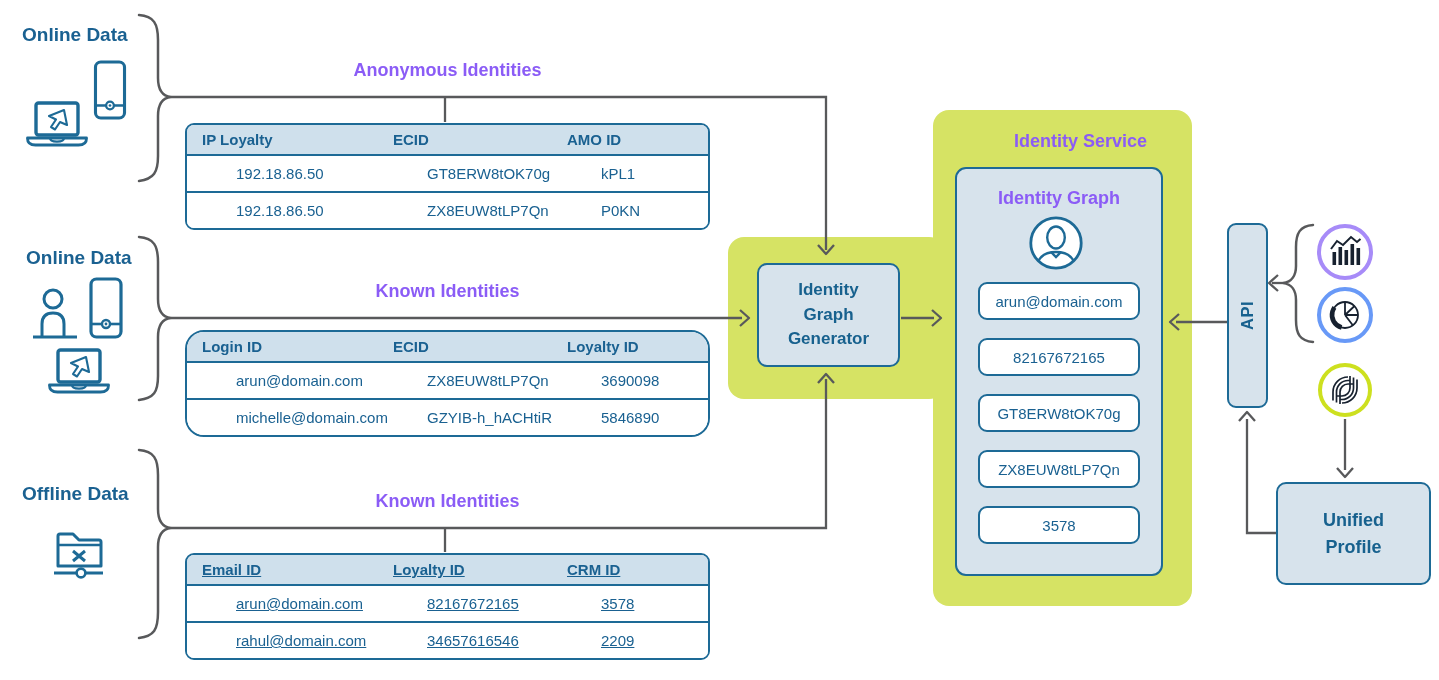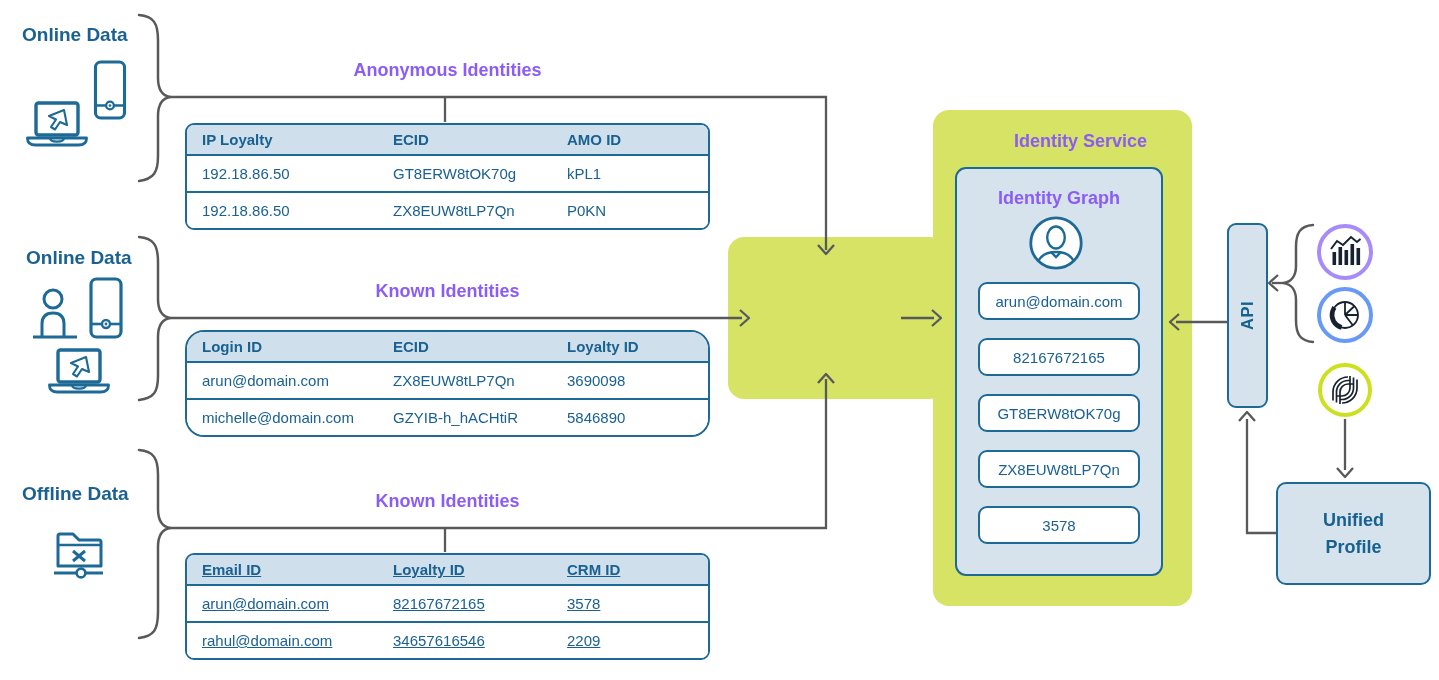--- a/index.html
+++ b/index.html
@@ -10,21 +10,21 @@
   .abs{position:absolute;}
   .lbl{font-size:19px;font-weight:bold;color:#1a6191;white-space:nowrap;text-align:right;}
   .ttl{font-size:18px;font-weight:bold;text-align:center;color:#8b5cf6;}
   
   .tbl{
     position:absolute;left:185px;width:525px;background:#fff;
     border:2.5px solid #1d6a96;border-radius:9px;overflow:hidden;box-sizing:border-box;
   }
   .tr{display:grid;grid-template-columns:191px 174px 1fr;align-items:center;}
   .tr.hdr{background:#cfe0ec;height:29px;font-weight:bold;border-bottom:2px solid #1d6a96;}
-  .tr.row{height:35px;background:#fff;}
+  .tr.row{height:35px;background:#fff;padding-left:34px;}
   .tr.row.mid{border-bottom:2px solid #1d6a96;}
   .tr .cell{padding-left:15px;font-size:15px;white-space:nowrap;}
   
   .yellow{position:absolute;background:#d6e364;border-radius:16px;}
   
   .bluebox{
     position:absolute;background:#d7e3ec;border:2.5px solid #1d6a96;border-radius:10px;
     box-sizing:border-box;display:flex;align-items:center;justify-content:center;
     font-weight:bold;color:#17618e;text-align:center;
   }
@@ -179,20 +179,23 @@
     <path stroke-linejoin="round" d="M818 245 L826 254 L834 245"></path>
     <path stroke-linejoin="round" d="M740 310 L749 318 L740 326"></path>
     <path stroke-linejoin="round" d="M818 383 L826 374 L834 383"></path>
     <path stroke-linejoin="round" d="M932 310 L941 318 L932 326"></path>
     <path stroke-linejoin="round" d="M1179 314 L1170 322 L1179 330"></path>
     <path stroke-linejoin="round" d="M1278 275 L1269 283 L1278 291"></path>
     <path stroke-linejoin="round" d="M1337 468 L1345 477 L1353 468"></path>
     <path stroke-linejoin="round" d="M1239 421 L1247 412 L1255 421"></path>
   </svg>
 
+  <div class="bluebox" style="left:757px;top:263px;width:143px;height:104px;font-size:17px;line-height:1.45;">
+    <div style="width:96px;">Identity Graph Generator</div>
+  </div>
 
   <div class="abs ttl" style="left:933px;top:131px;width:295px;">Identity Service</div>
   <div class="bluebox" style="left:955px;top:167px;width:208px;height:409px;border-radius:11px;"></div>
   <div class="abs ttl" style="left:955px;top:188px;width:208px;">Identity Graph</div>
 
   <div class="abs" style="left:1029px;top:216px;">
     <svg width="54" height="54" viewBox="0 0 54 54" fill="none" stroke="#1d6a96">
       <defs>
           <clipPath id="avclip">
             <circle cx="27" cy="27" r="24.6"></circle>

